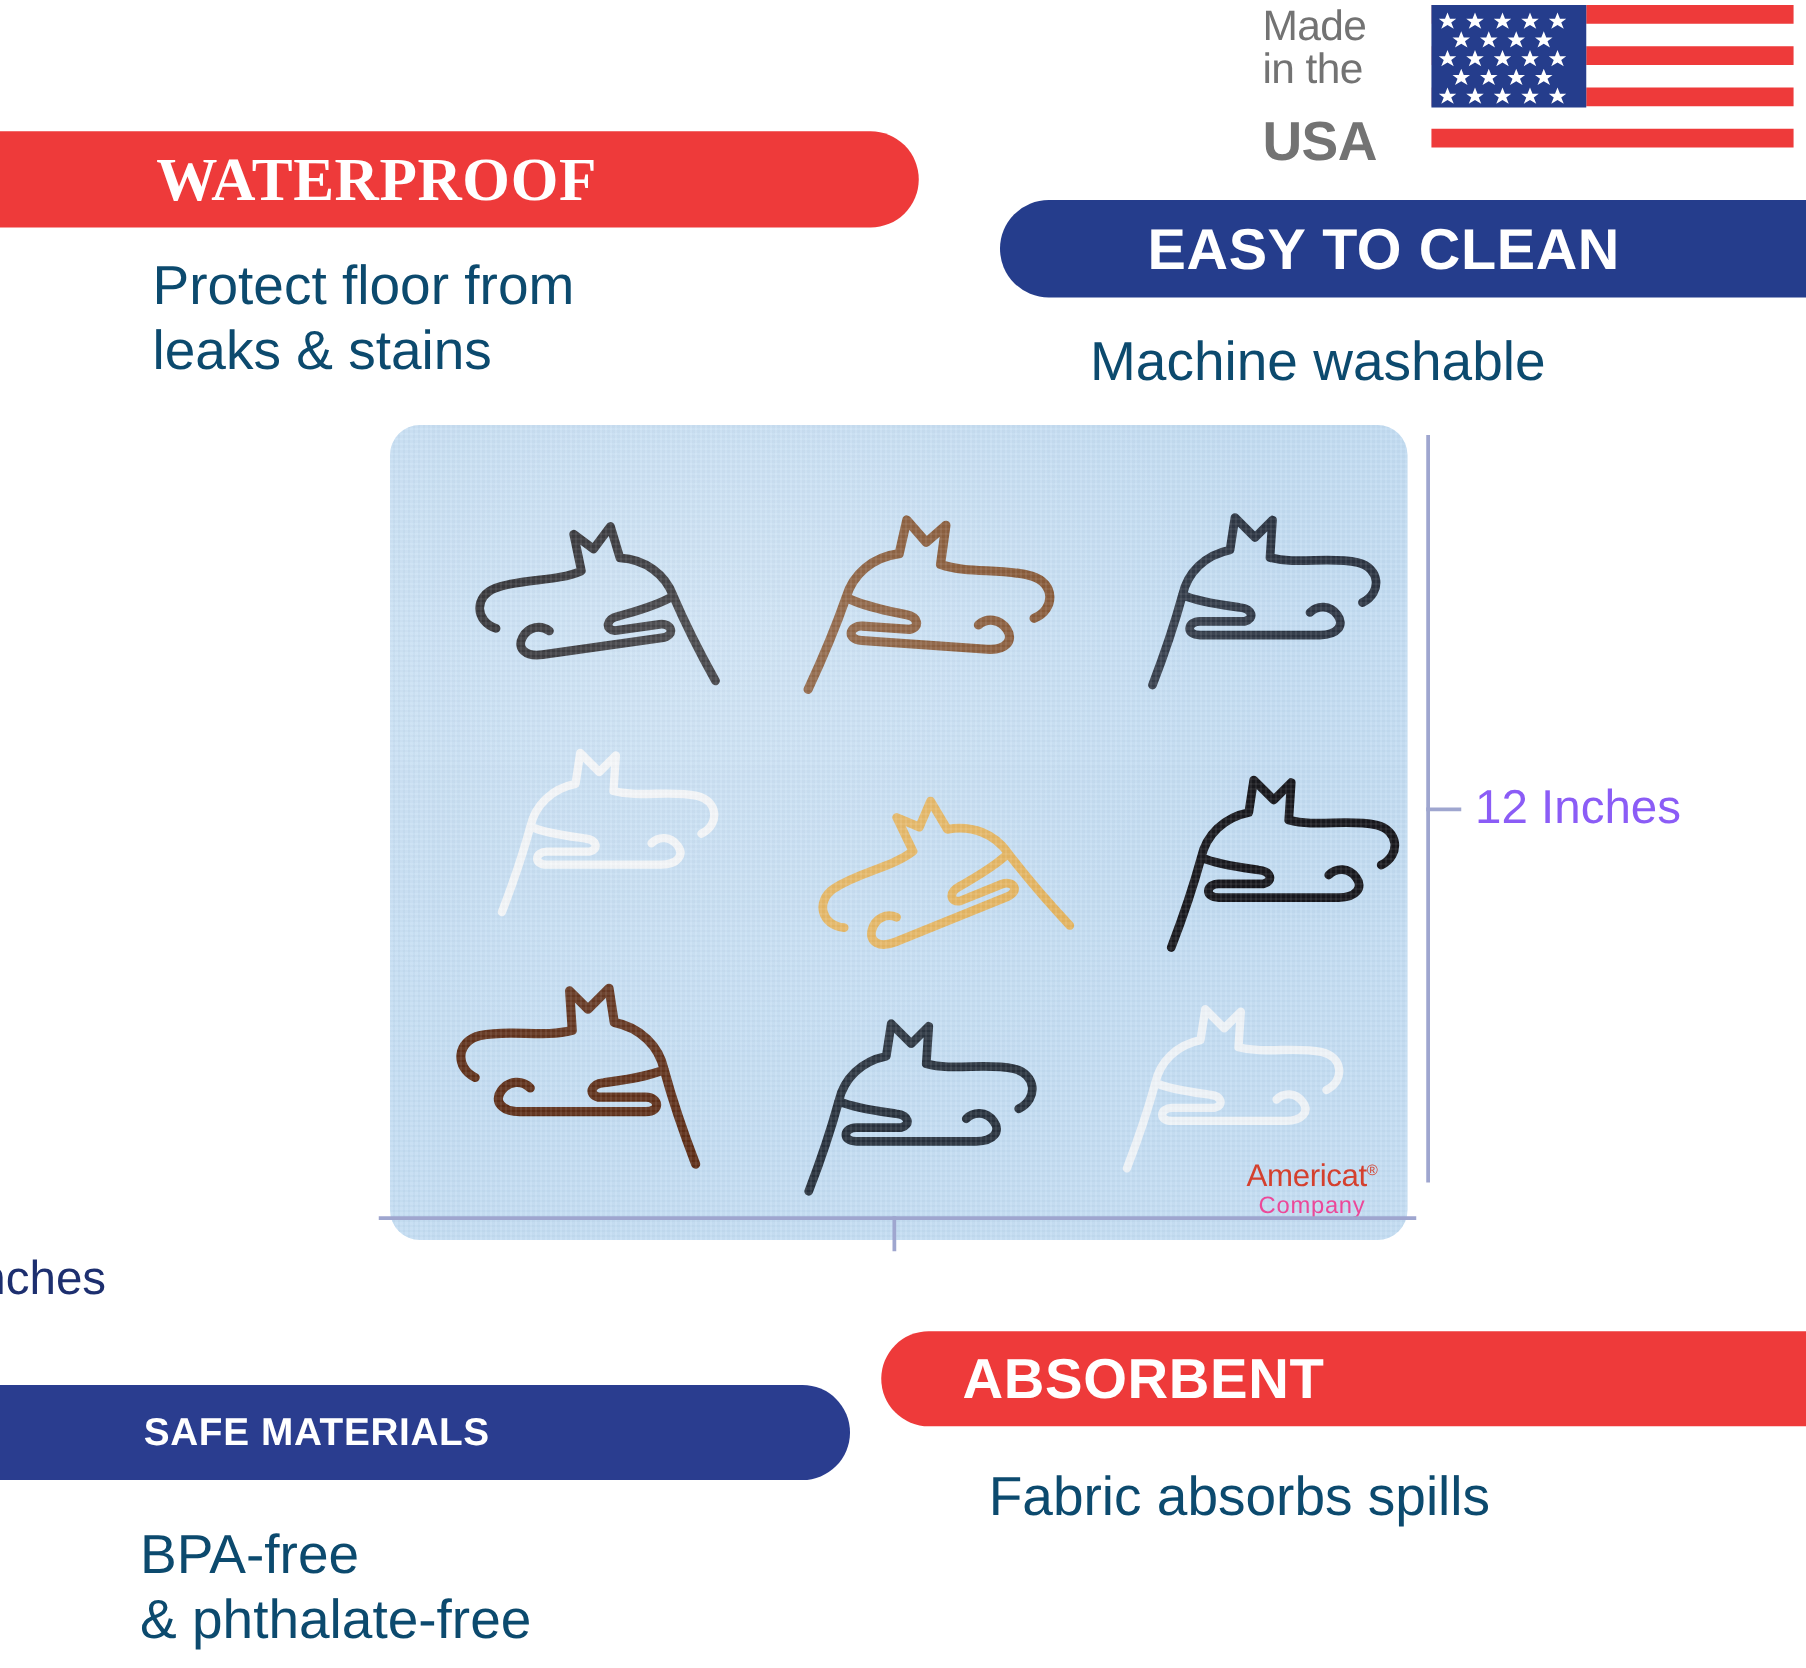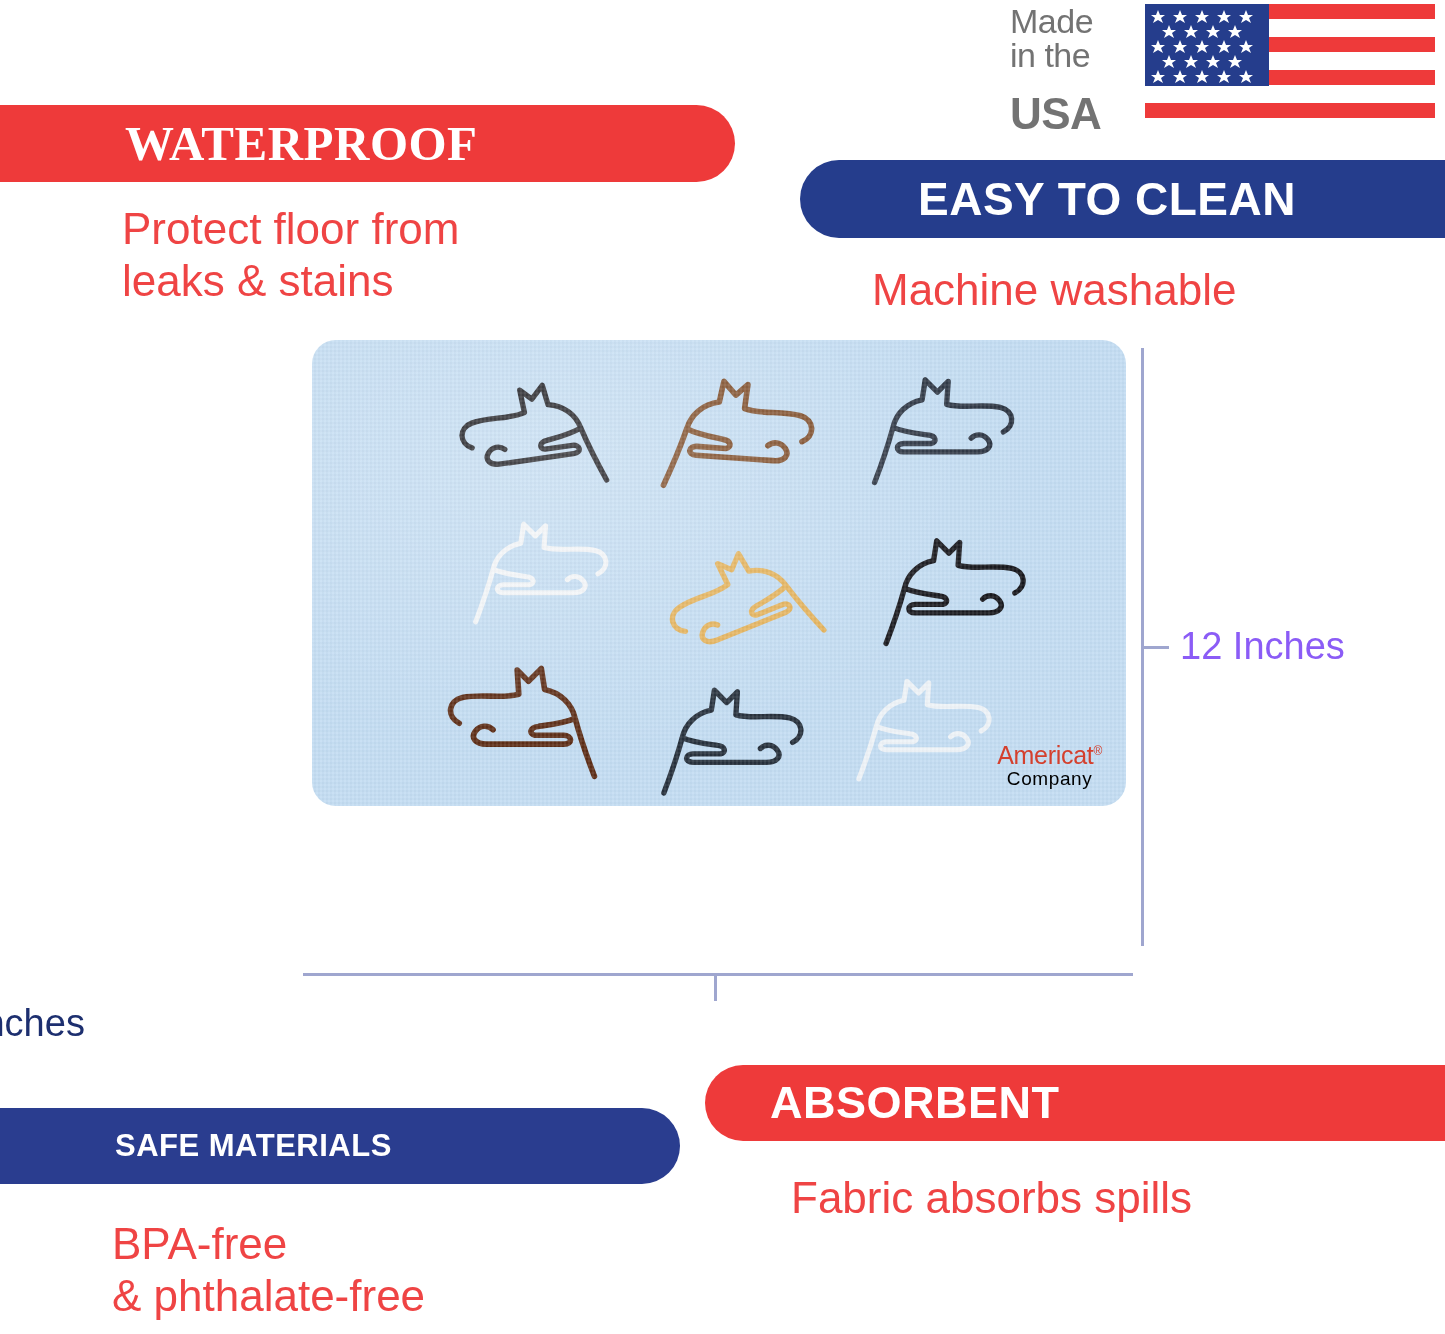--- a/index.html
+++ b/index.html
@@ -71,21 +71,21 @@
     height: 76px;
     background: #ee3a3a;
     border-radius: 40px 0 0 40px;
     padding-left: 65px;
   }
   #pill-absorbent .pill-label { font-size: 45px; }
 
   
   .caption {
     position: absolute;
-    color: #ef4444;
+    color: #0c4a6e;
     font-size: 44px;
     line-height: 1.18;
     font-family: "Liberation Sans", sans-serif;
     white-space: pre-line;
   }
   #caption-waterproof { left: 122px; top: 203px; }
   #caption-easy      { left: 872px; top: 264px; }
   #caption-safe      { left: 112px; top: 1218px; }
   #caption-absorbent { left: 775px; top: 1172px; margin-left: 16px; }
 
@@ -126,21 +126,21 @@
     width: 290px;
     height: 128px;
   }
 
   
   #mat-wrap {
     position: absolute;
     left: 312px;
     top: 340px;
     width: 814px;
-    height: 466px;
+    height: 652px;
   }
   #mat {
     position: absolute;
     inset: 0;
     background: #c2dcf2;
     border-radius: 24px;
     overflow: hidden;
   }
   #mat::after {
     content: "";
@@ -169,21 +169,21 @@
     display: block;
     font-size: 25px;
     color: #d4402e;
     font-family: "Liberation Sans", sans-serif;
     letter-spacing: -0.3px;
   }
   #mat-logo .brand sup { font-size: 12px; vertical-align: super; }
   #mat-logo .sub {
     display: block;
     font-size: 19px;
-    color: #000000;
+    color: #ec4899;
     letter-spacing: 0.6px;
     margin-top: 1px;
     font-family: "Liberation Sans", sans-serif;
   }
 
   
   .dim-line { position: absolute; background: #9fa6cf; }
   #dim-v-line { left: 1141px; top: 348px; width: 3px; height: 598px; }
   #dim-v-tick { left: 1141px; top: 646px; width: 28px; height: 3px; }
   #dim-v-label {

